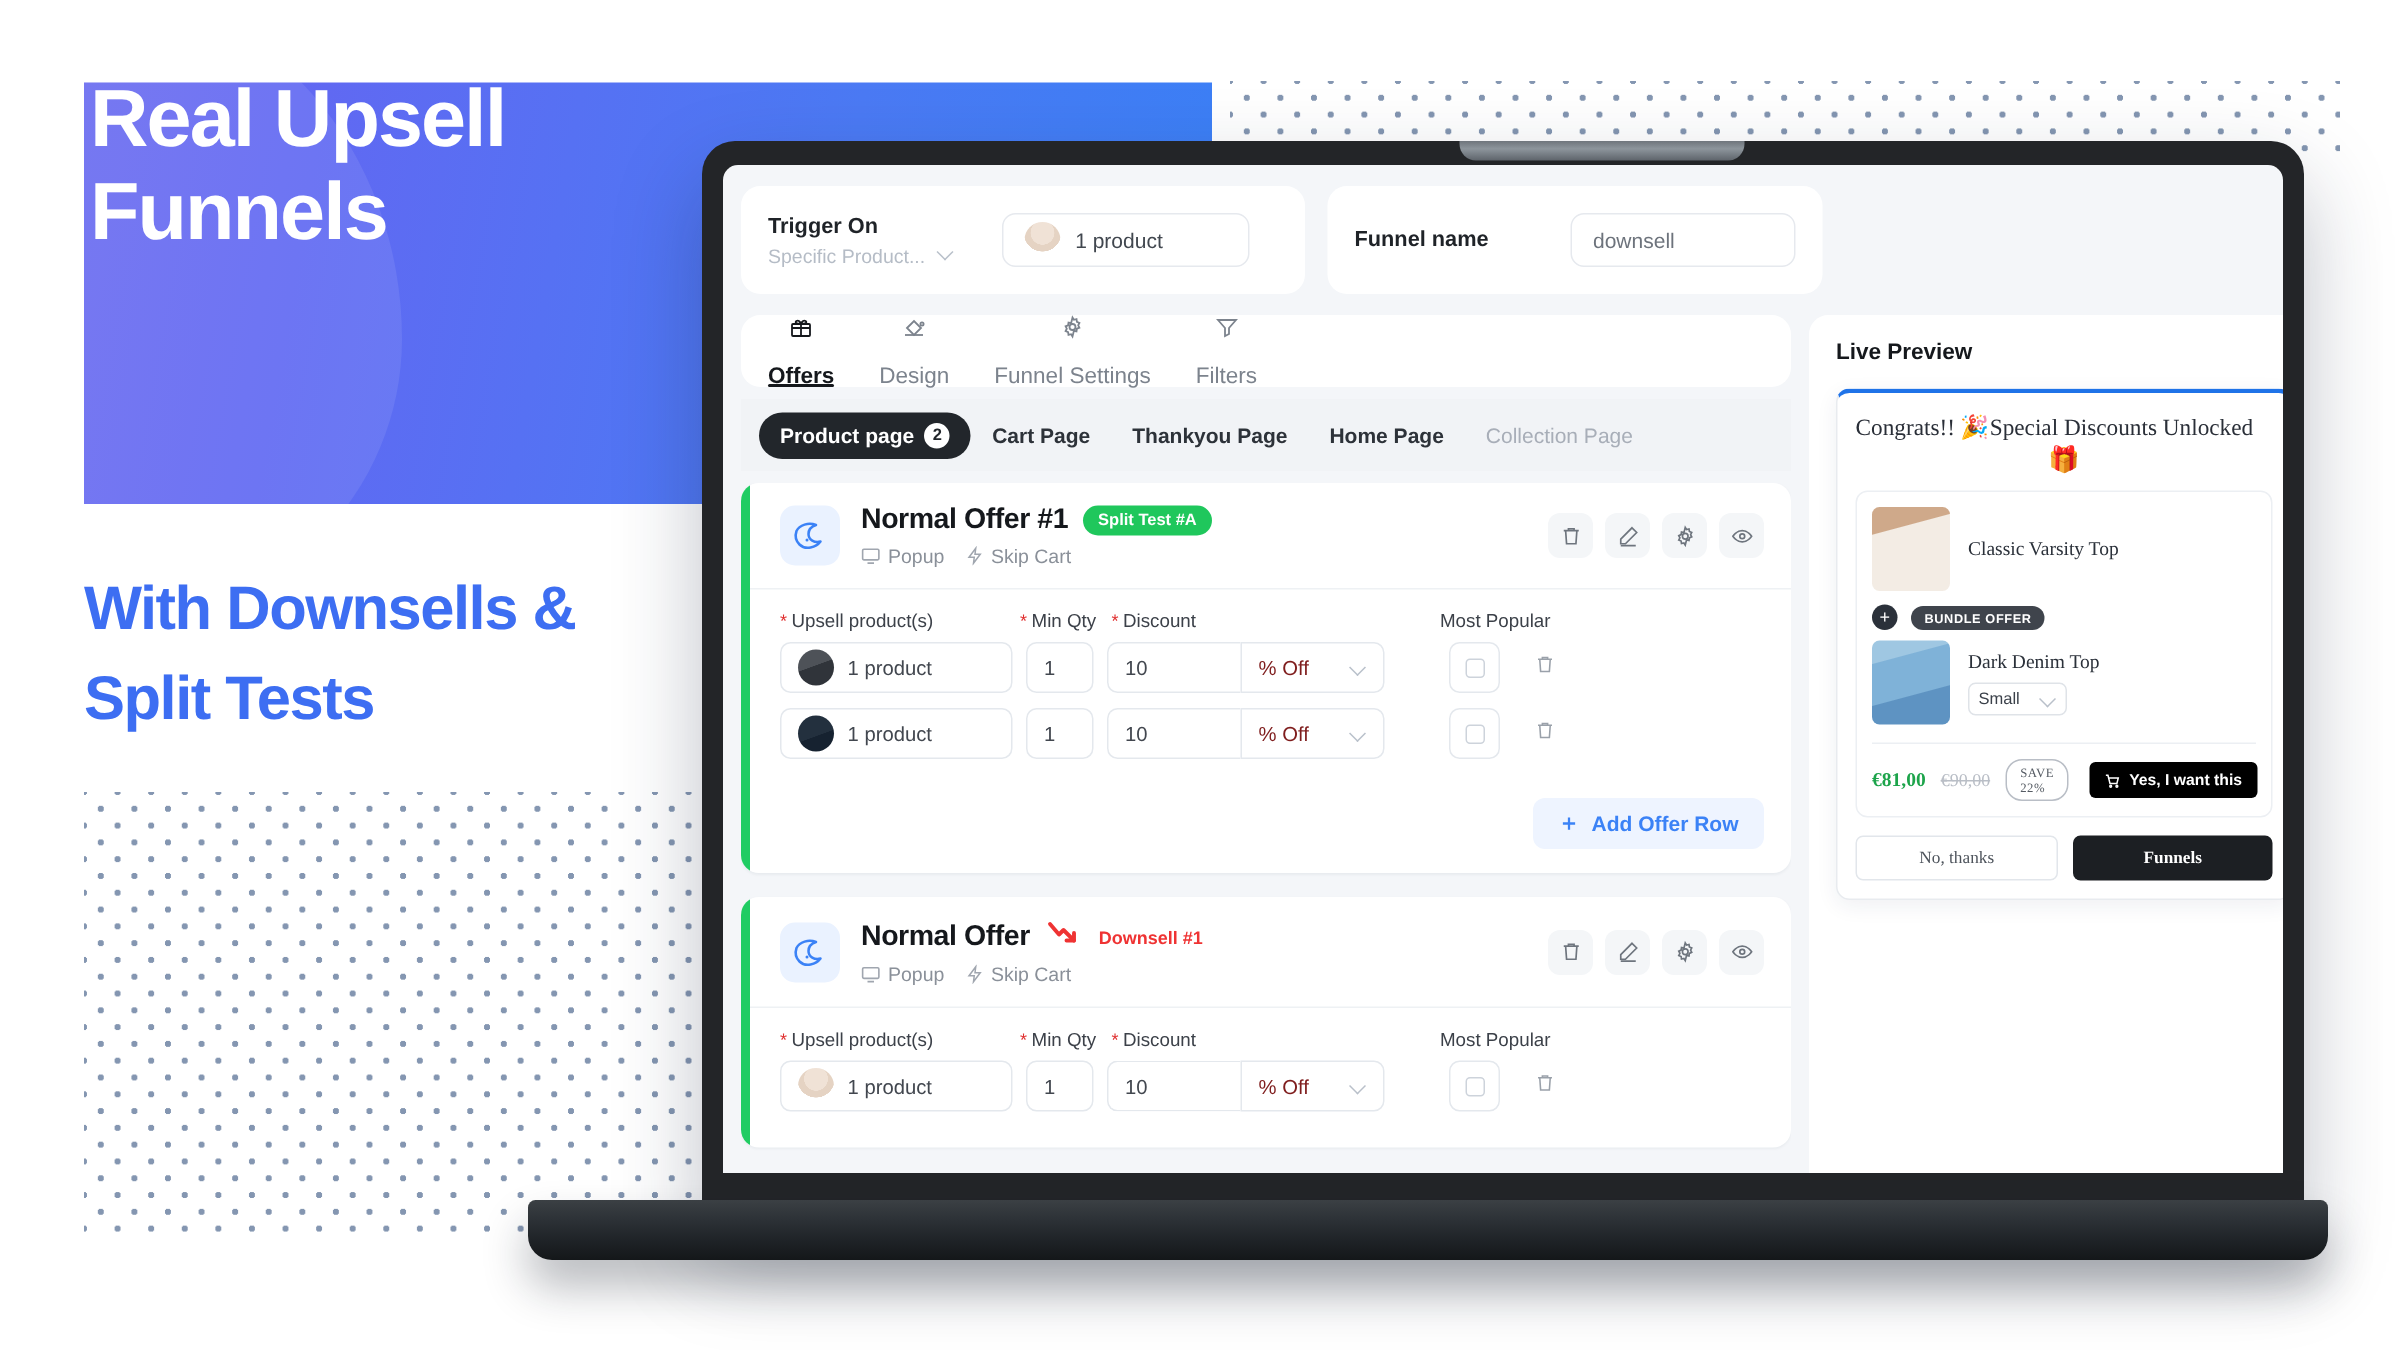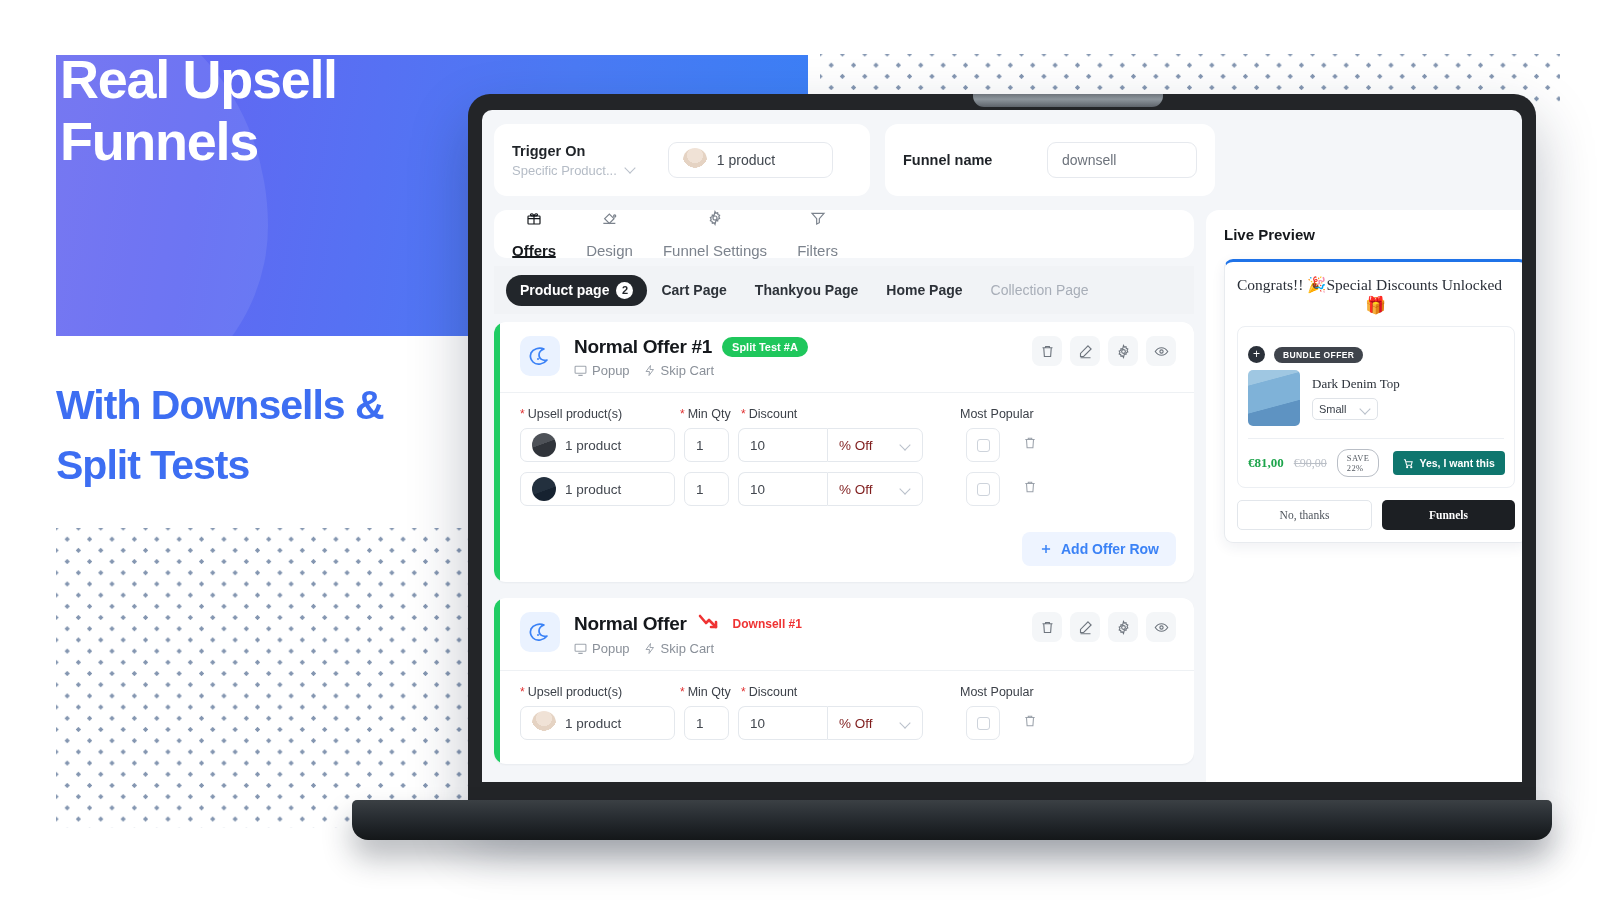--- a/index.html
+++ b/index.html
@@ -111,21 +111,21 @@
   #pagetabs-card { position:absolute; left:12px; top:156px; width: 700px; height:48px; display:flex; align-items:center; padding:0 12px; background:#f1f3f6; }
   .ptab { font-size:14px; font-weight:700; color:#2c3views; color:#2d3239; padding:0 14px; height:31px; display:flex; align-items:center; gap:7px; border-radius:17px; }
   .ptab.active { background:#22262b; color:#fff; }
   .ptab.dim { color:#a8aeb8; font-weight:400; }
   .ptab-count { background:#fff; color:#22262b; font-size:11px; font-weight:700; width:17px; height:17px; border-radius:50%; display:flex; align-items:center; justify-content:center; }
 
   
   #offers-wrap { position:absolute; left:12px; top:212px; width:700px; bottom:0; overflow:hidden; }
   .offer-card { background:#fff; border-radius:12px; position:relative; overflow:hidden; margin-bottom:16px; box-shadow:0 1px 2px rgba(20,30,60,.05); }
   .offer-card::before{ content:""; position:absolute; left:0; top:0; bottom:0; width:6px; background:#20cc63; }
-  .offer-head { display:flex; align-items:flex-start; padding:14px 18px 14px 26px; border-bottom:1px solid #eef1f4; }
+  .offer-head { display:flex; align-items:center; padding:14px 18px 14px 26px; border-bottom:1px solid #eef1f4; }
   .offer-logo { width:40px; height:40px; border-radius:10px; background:#eaf2ff; display:flex; align-items:center; justify-content:center; flex:none; }
   .offer-titles { margin-left:14px; flex:1; }
   .offer-title-row { display:flex; align-items:center; gap:10px; }
   .offer-title { font-size:19px; font-weight:700; color:#15181c; letter-spacing:-.3px; }
   .badge-split { background:#1fc75c; color:#fff; font-size:11px; font-weight:700; border-radius:11px; padding:4px 10px; }
   .badge-downsell { color:#ef3333; font-size:12px; font-weight:700; }
   .offer-meta { display:flex; align-items:center; gap:14px; margin-top:5px; font-size:13px; color:#8a9099; }
   .offer-meta span { display:flex; align-items:center; gap:5px; }
   .offer-actions { display:flex; gap:8px; }
   .act-btn { width:30px; height:30px; border-radius:8px; background:#f4f6f8; display:flex; align-items:center; justify-content:center; }
@@ -168,21 +168,21 @@
   .bt-b { background: linear-gradient(165deg,#9fc7e2 0 22%, #7fb2d8 23% 62%, #5e93c2 63% 100%); }
   .bundle-name { font-size:13px; color:#2b313a; }
   .bundle-div { display:flex; align-items:center; gap:9px; margin:9px 0 7px 0; }
   .plus-circle { width:17px; height:17px; border-radius:50%; background:#2b313a; color:#fff; font-size:12px; line-height:16px; text-align:center; flex:none; font-family:"Liberation Sans",sans-serif; }
   .bundle-tag { background:#3f444c; color:#fff; font-size:8.5px; font-weight:700; letter-spacing:.4px; border-radius:9px; padding:3px 9px; font-family:"Liberation Sans",sans-serif; }
   .variant-sel { margin-top:6px; border:1px solid #dfe3e8; border-radius:5px; height:22px; width:66px; display:flex; align-items:center; justify-content:space-between; padding:0 6px; font-size:11px; color:#3b414a; font-family:"Liberation Sans",sans-serif; }
   .price-row { display:flex; align-items:center; gap:10px; margin-top:12px; padding-top:10px; border-top:1px solid #eceff3; }
   .price-new { color:#1da44b; font-weight:700; font-size:13px; }
   .price-old { color:#b9bec6; text-decoration:line-through; font-size:12px; }
   .save-pill { border:1px solid #b9bec6; border-radius:11px; font-size:8.5px; letter-spacing:.4px; padding:3px 9px; color:#555b63; }
-  .yes-btn { background:#0f766e; color:#fff; font-size:10.5px; font-weight:700; border-radius:4px; padding:6px 10px; display:flex; align-items:center; gap:5px; margin-left:4px; white-space:nowrap; font-family:"Liberation Sans",sans-serif; }
+  .yes-btn { background:#000000; color:#fff; font-size:10.5px; font-weight:700; border-radius:4px; padding:6px 10px; display:flex; align-items:center; gap:5px; margin-left:4px; white-space:nowrap; font-family:"Liberation Sans",sans-serif; }
   .popup-footer { display:flex; gap:10px; margin-top:12px; }
   .foot-btn { flex:1; height:30px; border-radius:5px; display:flex; align-items:center; justify-content:center; font-size:11.5px; }
   .foot-no { border:1px solid #e2e6eb; color:#4e545c; }
   .foot-checkout { background:#1c1f23; color:#fff; font-weight:700; }
 </style>
 </head>
 <body>
 
 <div class="dots" id="dots-top"></div>
 <div class="dots" id="dots-bottom"></div>
@@ -496,20 +496,24 @@
       </div>
 
       <div id="preview-card">
         <div id="preview-title">Live Preview</div>
 
         <div id="preview-popup">
           <div id="popup-heading">Congrats!! 🎉Special Discounts Unlocked</div>
           <div id="popup-gift">🎁</div>
 
           <div class="bundle-box">
+            <div class="bundle-item">
+              <div class="bundle-thumb bt-a"></div>
+              <div class="bundle-name">Classic Varsity Top</div>
+            </div>
 
             <div class="bundle-div">
               <span class="plus-circle">+</span>
               <span class="bundle-tag">BUNDLE OFFER</span>
             </div>
 
             <div class="bundle-item">
               <div class="bundle-thumb bt-b"></div>
               <div>
                 <div class="bundle-name">Dark Denim Top</div>

